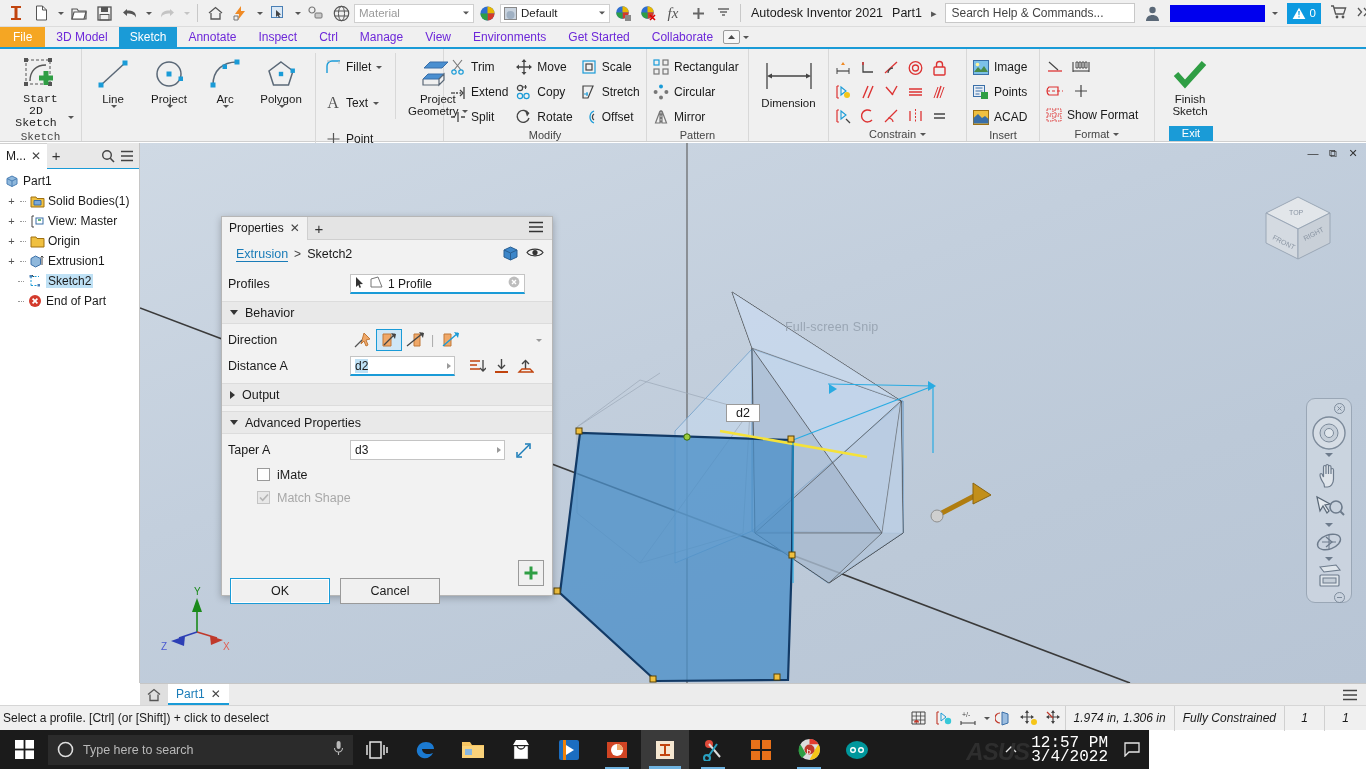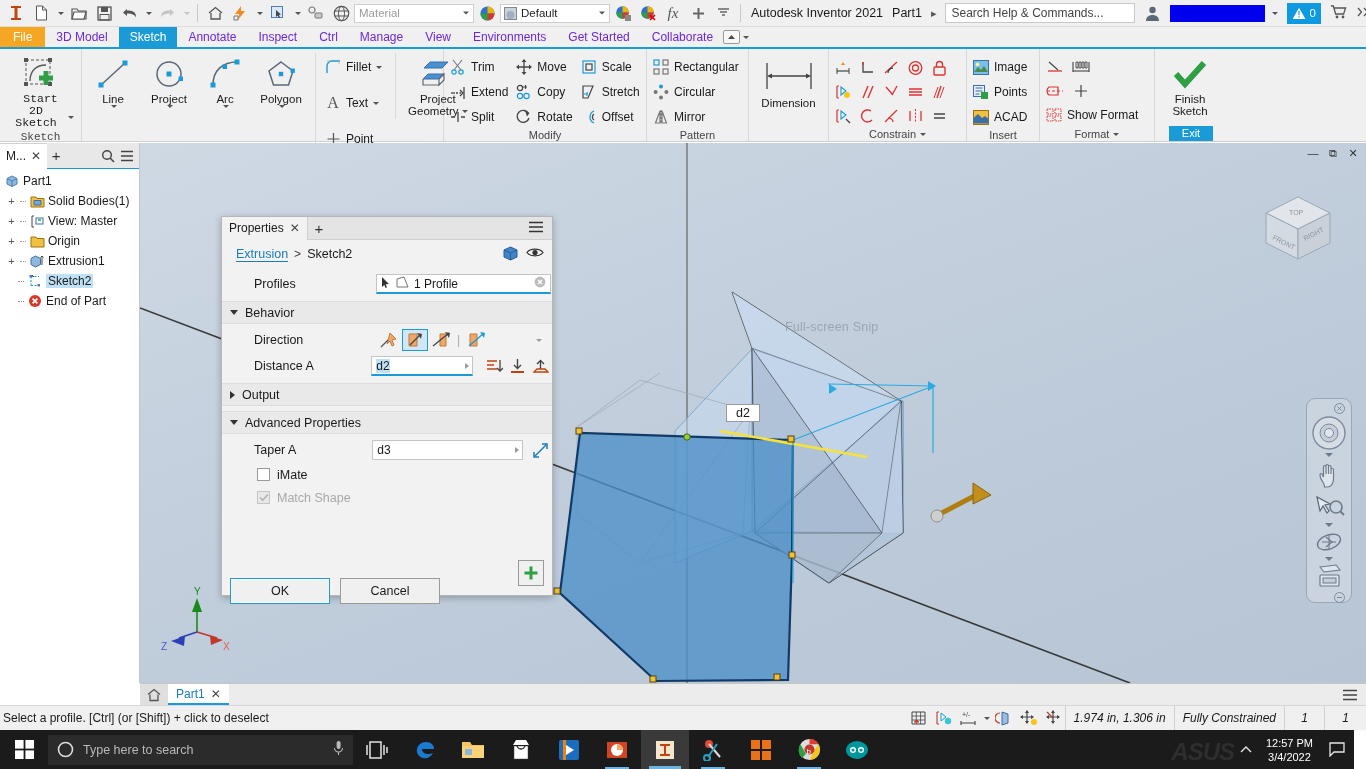--- a/index.html
+++ b/index.html
@@ -190,21 +190,21 @@
   .bcCur{color:#1a1a1a;font-size:12.5px;}
   .pdBreadR{margin-left:auto;display:flex;align-items:center;gap:7px;}
   .sectionHdr{
     height:23px;display:flex;align-items:center;gap:7px;padding-left:8px;
     background:#e9e9e9;border-top:1px solid #dcdcdc;border-bottom:1px solid #dcdcdc;
     font-size:12.5px;color:#1a1a1a;cursor:default;
   }
   .tri{width:0;height:0;}
   .tri.down{border-left:4.5px solid transparent;border-right:4.5px solid transparent;border-top:5px solid #333;}
   .tri.right{border-top:4.5px solid transparent;border-bottom:4.5px solid transparent;border-left:5px solid #333;}
-  .row{display:flex;align-items:center;height:26px;padding-left:32px;}
+  .row{display:flex;align-items:center;height:26px;padding-left:6px;}
   .rowLbl{width:122px;font-size:12.5px;color:#1a1a1a;}
   .selField{
     flex:0 0 auto;width:175px;height:20px;background:#fff;border:1px solid #c4c4c4;
     display:flex;align-items:center;gap:5px;padding:0 4px;font-size:12px;
   }
   .selField.focus{border-bottom:2px solid #1a9bd7;}
   .clearBtn{margin-left:auto;cursor:default;}
   .valField{
     width:105px;height:20px;background:#fff;border:1px solid #c4c4c4;
     display:flex;align-items:center;padding:0 4px;font-size:12px;position:relative;
@@ -261,36 +261,36 @@
   .stMsg{padding-left:3px;}
   .stIcons{display:flex;align-items:center;gap:3px;margin-left:auto;}
   .stIco{width:22px;height:20px;display:flex;align-items:center;justify-content:center;cursor:default;}
   .stCell{
     height:25px;display:flex;align-items:center;justify-content:center;
     border-left:1px solid #d0d0d0;padding:0 8px;font-size:12px;white-space:nowrap;font-style:italic;
   }
 
   
   .taskbar{
-    position:absolute;left:0;top:730px;width:1354px;height:39px;background:#1b1b1b;
+    position:absolute;left:0;top:730px;width:1149px;height:39px;background:#1b1b1b;
     display:flex;align-items:center;
   }
   .startBtn{width:48px;height:39px;display:flex;align-items:center;justify-content:center;cursor:default;}
   .searchBox{
     width:305px;height:30px;background:#2b2b2b;display:flex;align-items:center;
     gap:9px;padding:0 9px;color:#b9b9b9;font-size:12.5px;
   }
   .tbIcons{display:flex;align-items:center;height:39px;}
   .tbApp{width:48px;height:39px;display:flex;align-items:center;justify-content:center;
     position:relative;cursor:default;}
   .tbApp.active{background:#3a3a3a;}
   .tbApp.active::after{content:"";position:absolute;bottom:0;left:8px;right:8px;height:3px;background:#6fb3e0;}
   .tbApp.open::after{content:"";position:absolute;bottom:0;left:12px;right:12px;height:2px;background:#6fb3e0;}
   .tray{margin-left:auto;display:flex;align-items:center;height:39px;padding-right:2px;}
-  .clock{color:#fff;font-size:11px;line-height:14px;text-align:center;padding:0 9px;cursor:default;}
+  .clock{color:#fff;font-size:16px;line-height:14px;text-align:center;padding:0 9px;cursor:default;font-family:Liberation Mono, monospace;}
   .trayIco{width:22px;height:39px;display:flex;align-items:center;justify-content:center;color:#e6e6e6;cursor:default;}
   .asus{
     position:absolute;right:120px;top:8px;font-size:24px;color:#2e2e2e;
     font-style:italic;font-weight:bold;letter-spacing:-1px;
   }
   .notifIco{width:30px;height:39px;display:flex;align-items:center;justify-content:center;cursor:default;}
 </style>
 </head>
 <body>
 

